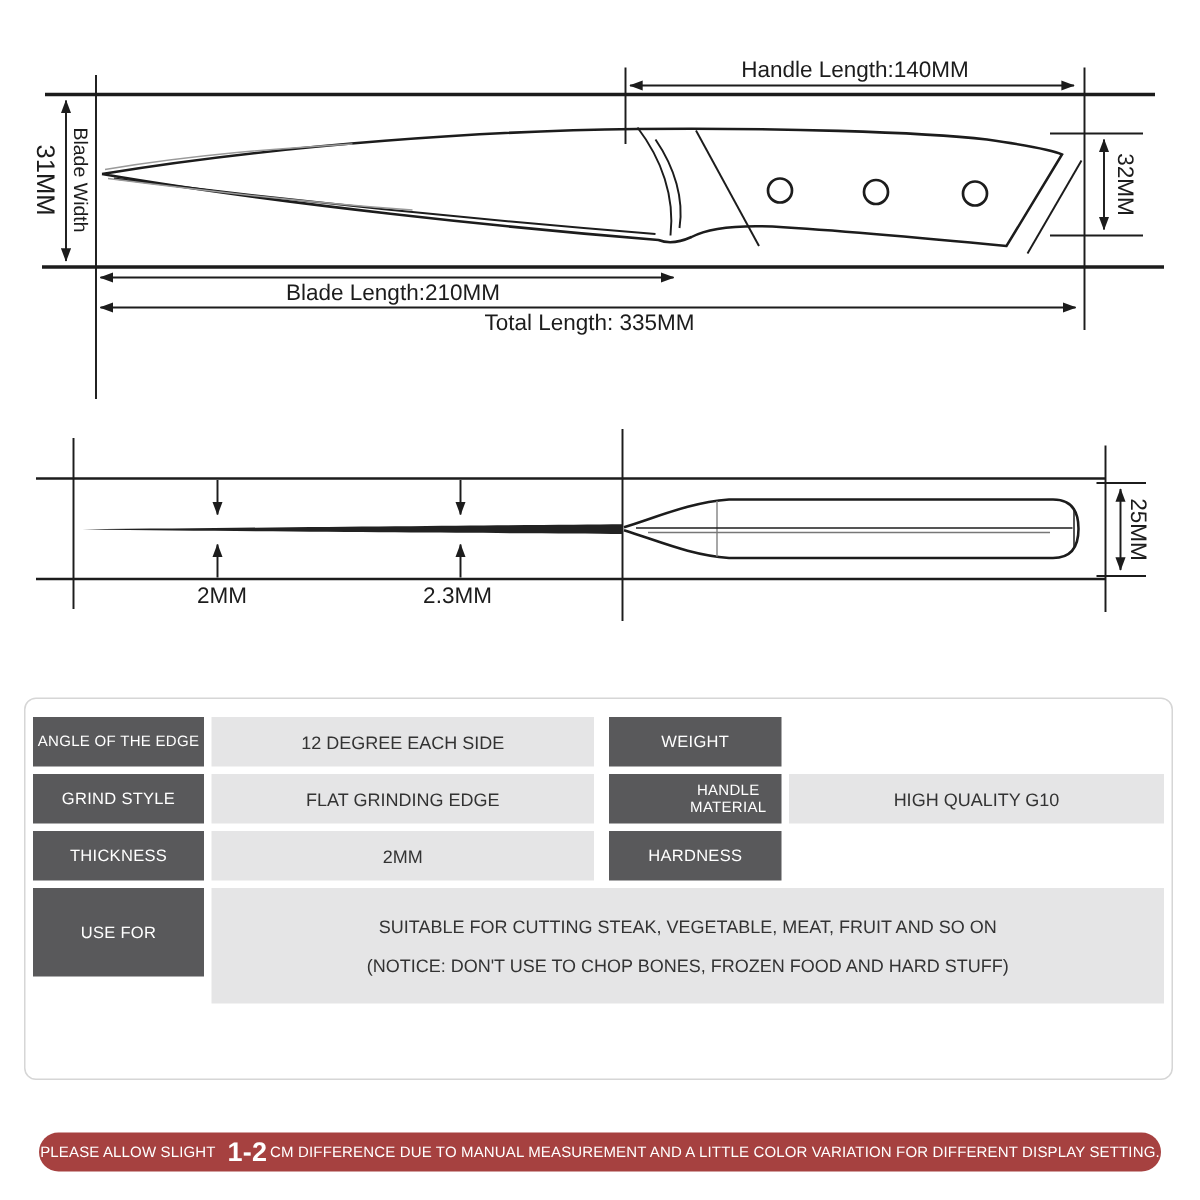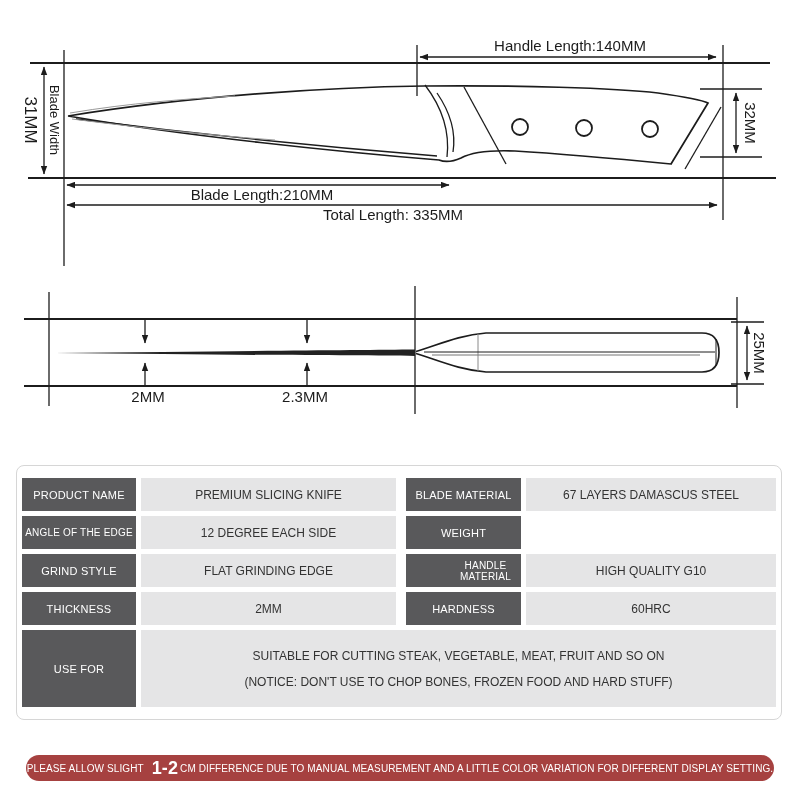--- a/index.html
+++ b/index.html
@@ -111,49 +111,42 @@
     <line x1="747" y1="326" x2="747" y2="380" marker-start="url(#ah)" marker-end="url(#ah)"></line>
   </g>
 
   <text class="dim-label" x="148" y="402" text-anchor="middle">2MM</text>
   <text class="dim-label" x="305" y="402" text-anchor="middle">2.3MM</text>
   <text class="dim-label" x="758" y="353" text-anchor="middle" dominant-baseline="middle" transform="rotate(90 758 353)">25MM</text>
 </svg>
 
 <div class="spec-card">
 
-  <div class="spec-row">
-    <div class="cell label">PRODUCT NAME</div>
-    <div class="cell value">PREMIUM SLICING KNIFE</div>
-    <div class="cell label label2">BLADE MATERIAL</div>
-    <div class="cell value2">67 LAYERS DAMASCUS STEEL</div>
-  </div>
 
   <div class="spec-row">
     <div class="cell label" style="font-size:10px;">ANGLE OF THE EDGE</div>
     <div class="cell value">12 DEGREE EACH SIDE</div>
     <div class="cell label label2">WEIGHT</div>
   </div>
 
   <div class="spec-row">
     <div class="cell label">GRIND STYLE</div>
     <div class="cell value">FLAT GRINDING EDGE</div>
     <div class="cell label label2" style="font-size:10px;padding-left:44px;">HANDLE MATERIAL</div>
     <div class="cell value2">HIGH QUALITY G10</div>
   </div>
 
   <div class="spec-row">
     <div class="cell label">THICKNESS</div>
     <div class="cell value">2MM</div>
     <div class="cell label label2">HARDNESS</div>
-    <div class="cell value2">60HRC</div>
   </div>
 
   <div class="spec-row tall">
-    <div class="cell label" style="height:77px;">USE FOR</div>
+    <div class="cell label" style="height:59px;">USE FOR</div>
     <div class="cell value-wide">
       <span>SUITABLE FOR CUTTING STEAK, VEGETABLE, MEAT, FRUIT AND SO ON</span>
       <span>(NOTICE: DON'T USE TO CHOP BONES, FROZEN FOOD AND HARD STUFF)</span>
     </div>
   </div>
 
 </div>
 
 <div class="notice-bar">
   <span>PLEASE ALLOW SLIGHT</span>

